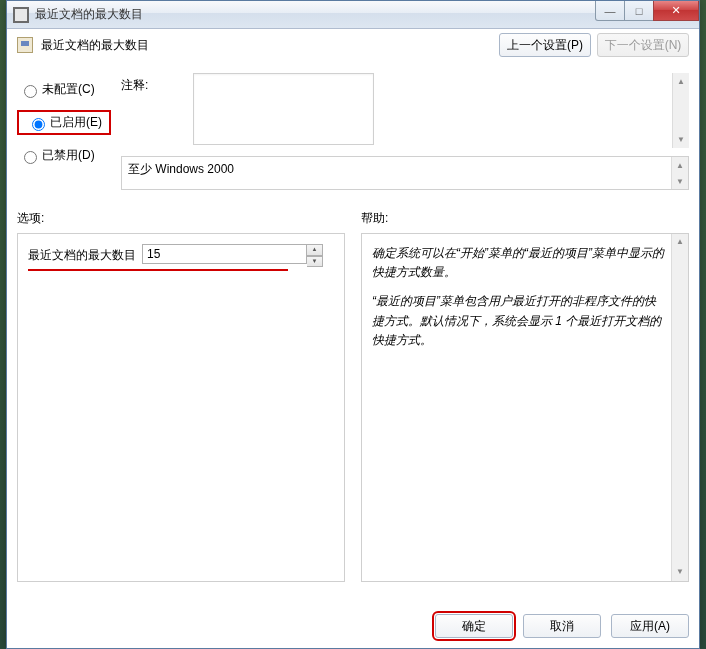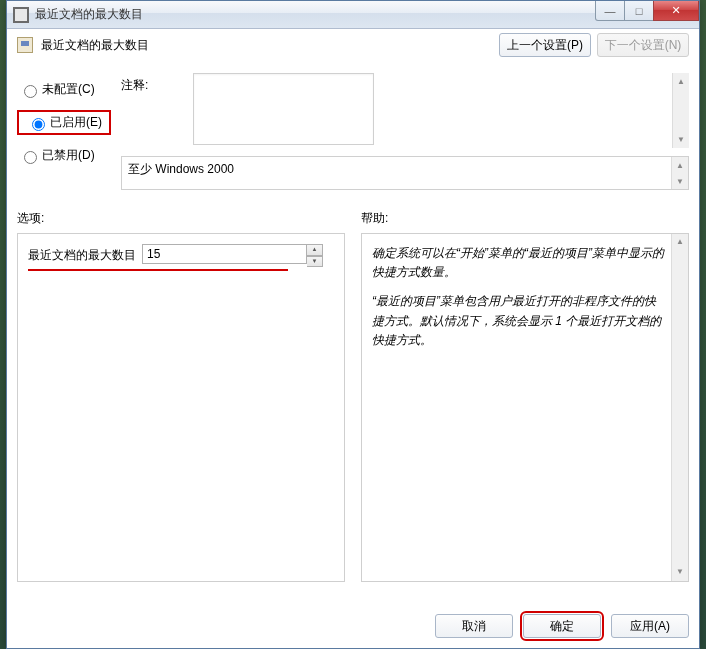--- a/index.html
+++ b/index.html
@@ -369,19 +369,19 @@
           <p>“最近的项目”菜单包含用户最近打开的非程序文件的快捷方式。默认情况下，系统会显示 1 个最近打开文档的快捷方式。</p>
           <div class="vscroll">
             <div class="arr">▲</div>
             <div class="arr">▼</div>
           </div>
         </div>
       </div>
     </div>
 
     <div class="footer">
+      <button class="footer-btn highlight">确定</button>
       <button class="footer-btn">取消</button>
-      <button class="footer-btn highlight">确定</button>
       <button class="footer-btn">应用(A)</button>
     </div>
 
   </div>
 </div>
 
 </body></html>

